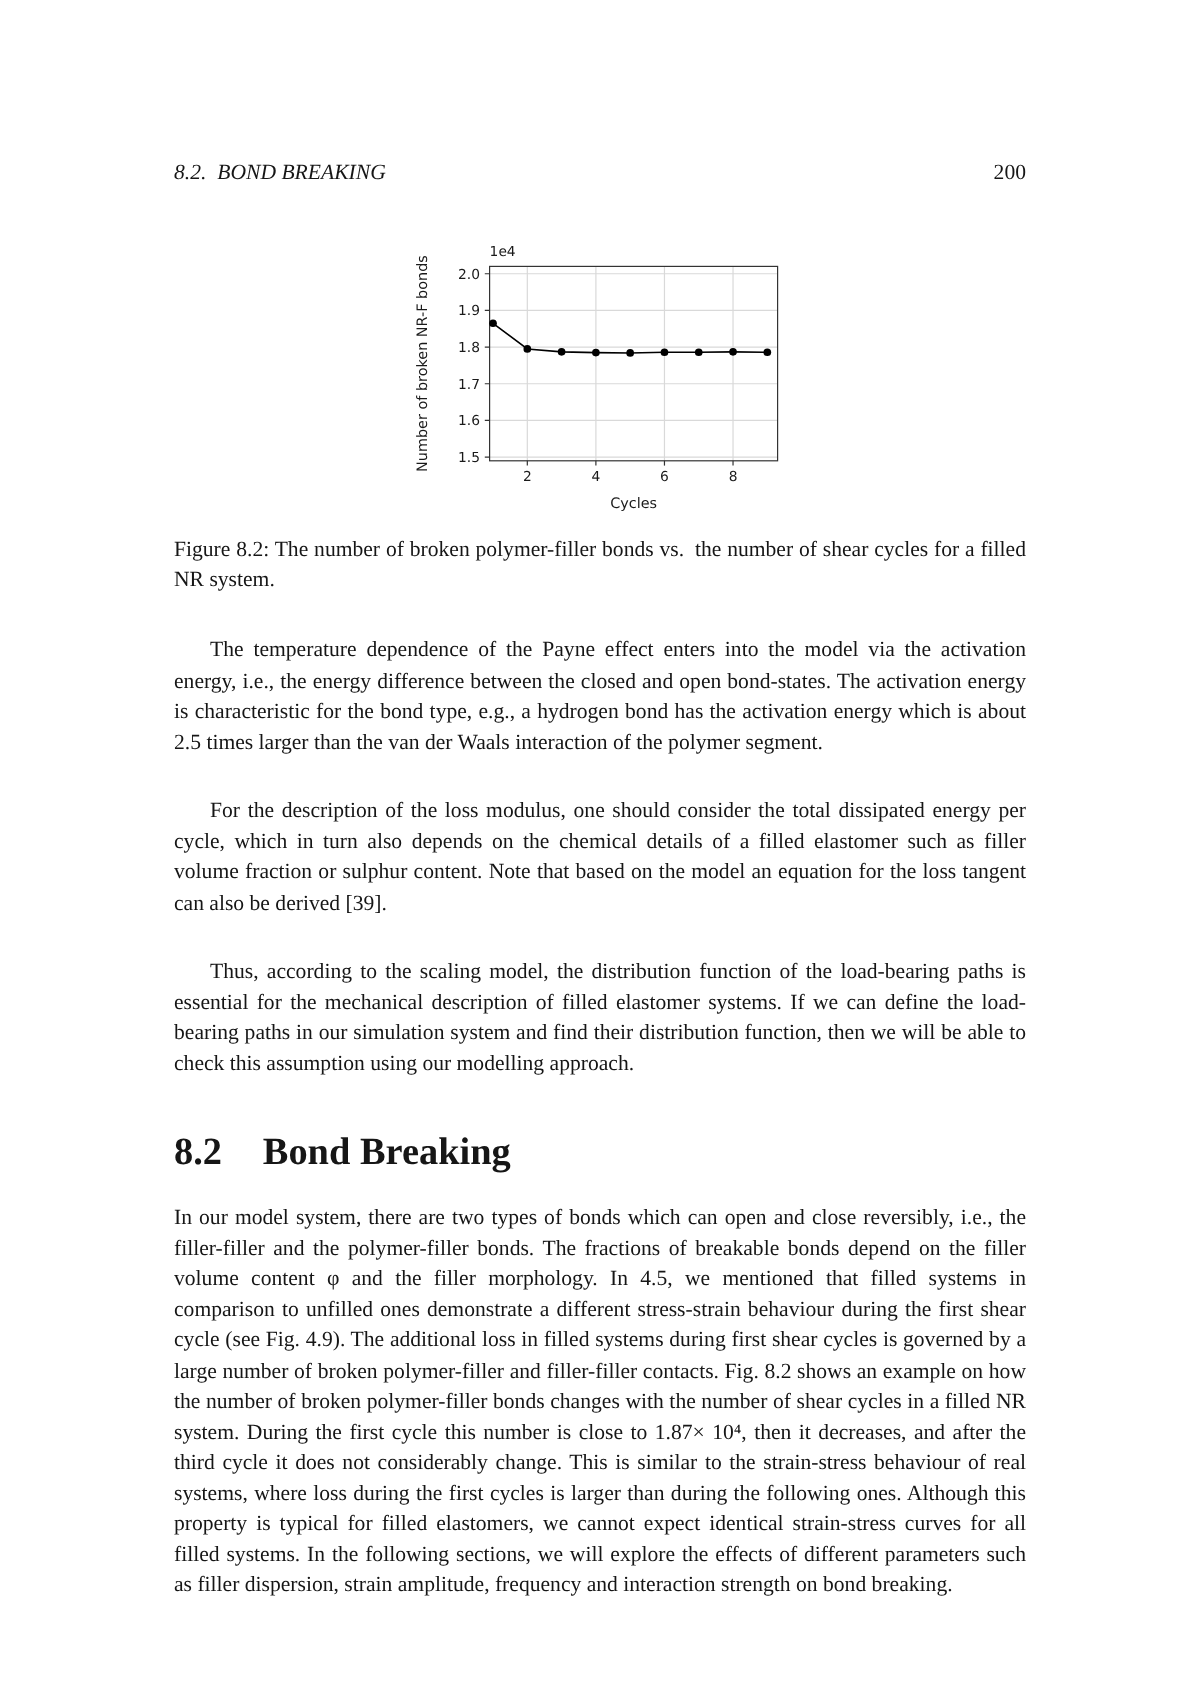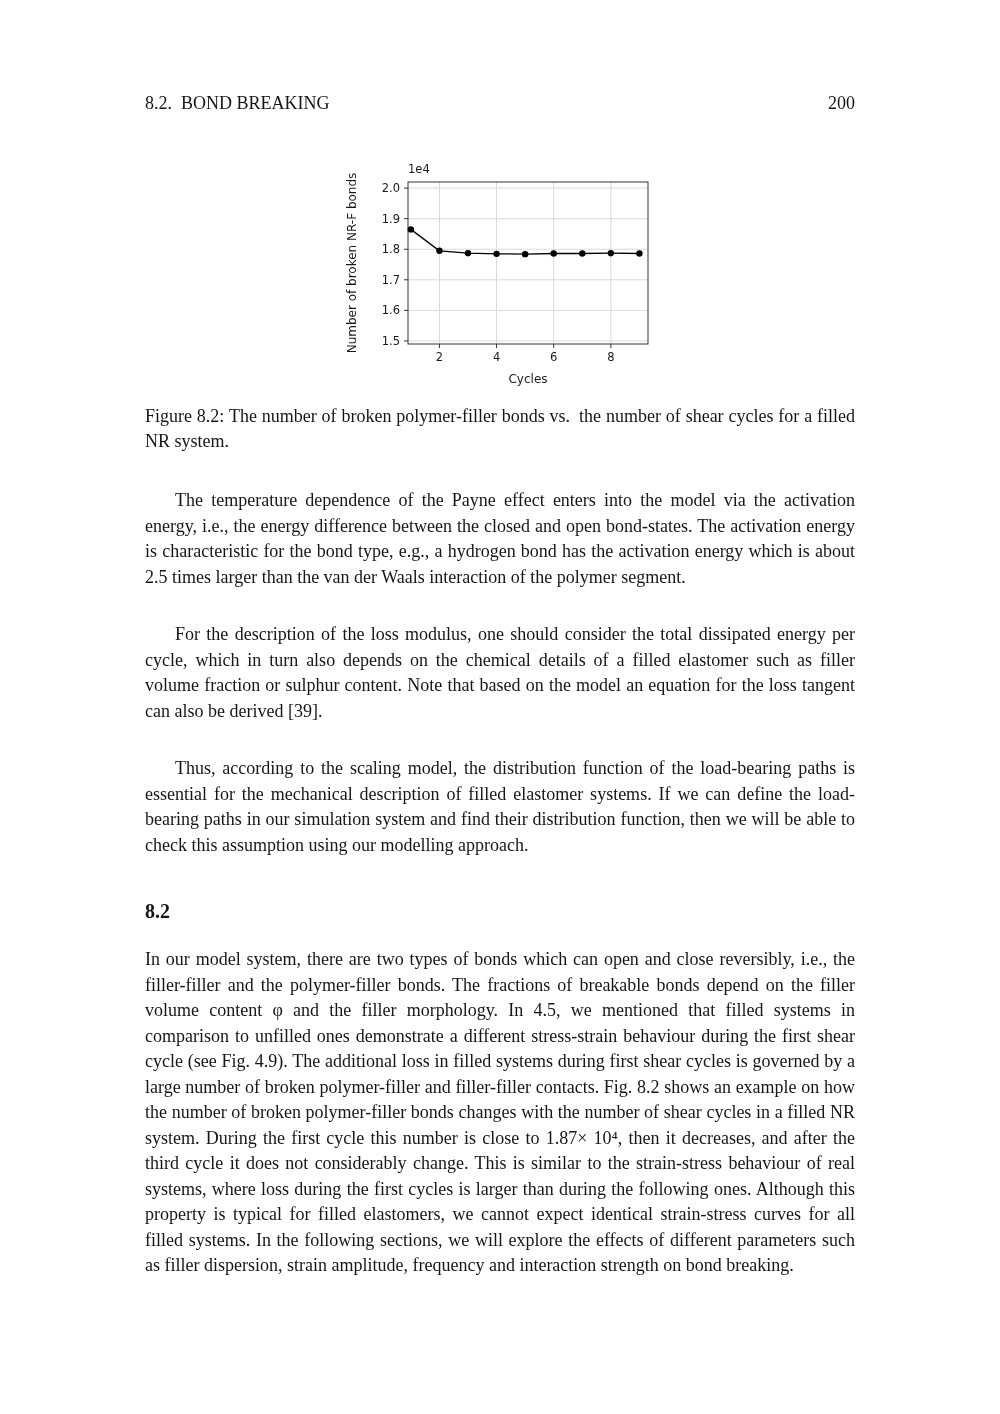--- a/index.html
+++ b/index.html
@@ -9,21 +9,21 @@
     overflow: hidden;
     font-family: "Liberation Serif", serif;
     color: #161616;
   }
   .page { padding: 93px 145px 0 145px; }
 
   .running-header {
     display: flex; justify-content: space-between; align-items: baseline;
     font-size: 18px;
   }
-  .rh-left { white-space: pre; }
+  .rh-left { font-style: italic; white-space: pre; margin-top: 40px; }
   .rh-right { font-style: normal; }
 
   .figure { margin-top: 36px; text-align: center; }
   .figure svg { display: inline-block; }
   svg text { font-family: "DejaVu Sans", sans-serif; fill: #1a1a1a; }
 
   .caption {
     margin-top: 12px;
     font-size: 18px; line-height: 1.4;
     text-align: justify;
@@ -32,21 +32,21 @@
   .body-text {
     margin-top: 34px;
     font-size: 18px; line-height: 25.5px;
     text-align: justify;
   }
   .para.indent { text-indent: 30px; margin-top: 32px; }
 
   .section-heading {
     display: flex; gap: 34px;
     margin: 42px 0 24px 0;
-    font-size: 20px; font-weight: bold;
+    font-size: 32px; font-weight: bold;
     line-height: 1.15;
     text-align: center;
   }
 </style>
 </head>
 <body>
 
 <div class="page">
 
   <div class="running-header">
@@ -105,18 +105,19 @@
 
   <p class="caption">Figure 8.2: The number of broken polymer-filler bonds vs. the number of shear cycles for a filled NR system.</p>
 
   <div class="body-text">
     <p class="para indent">The temperature dependence of the Payne effect enters into the model via the activation energy, i.e., the energy difference between the closed and open bond-states. The activation energy is characteristic for the bond type, e.g., a hydrogen bond has the activation energy which is about 2.5 times larger than the van der Waals interaction of the polymer segment.</p>
     <p class="para indent">For the description of the loss modulus, one should consider the total dissipated energy per cycle, which in turn also depends on the chemical details of a filled elastomer such as filler volume fraction or sulphur content. Note that based on the model an equation for the loss tangent can also be derived [39].</p>
     <p class="para indent">Thus, according to the scaling model, the distribution function of the load-bearing paths is essential for the mechanical description of filled elastomer systems. If we can define the load-bearing paths in our simulation system and find their distribution function, then we will be able to check this assumption using our modelling approach.</p>
 
     <h2 class="section-heading">
       <span>8.2</span>
+      <span>Bond Breaking</span>
     </h2>
 
     <p class="para">In our model system, there are two types of bonds which can open and close reversibly, i.e., the filler-filler and the polymer-filler bonds. The fractions of breakable bonds depend on the filler volume content φ and the filler morphology. In 4.5, we mentioned that filled systems in comparison to unfilled ones demonstrate a different stress-strain behaviour during the first shear cycle (see Fig. 4.9). The additional loss in filled systems during first shear cycles is governed by a large number of broken polymer-filler and filler-filler contacts. Fig. 8.2 shows an example on how the number of broken polymer-filler bonds changes with the number of shear cycles in a filled NR system. During the first cycle this number is close to 1.87× 10⁴, then it decreases, and after the third cycle it does not considerably change. This is similar to the strain-stress behaviour of real systems, where loss during the first cycles is larger than during the following ones. Although this property is typical for filled elastomers, we cannot expect identical strain-stress curves for all filled systems. In the following sections, we will explore the effects of different parameters such as filler dispersion, strain amplitude, frequency and interaction strength on bond breaking.</p>
   </div>
 
 </div>
 
 </body></html>

